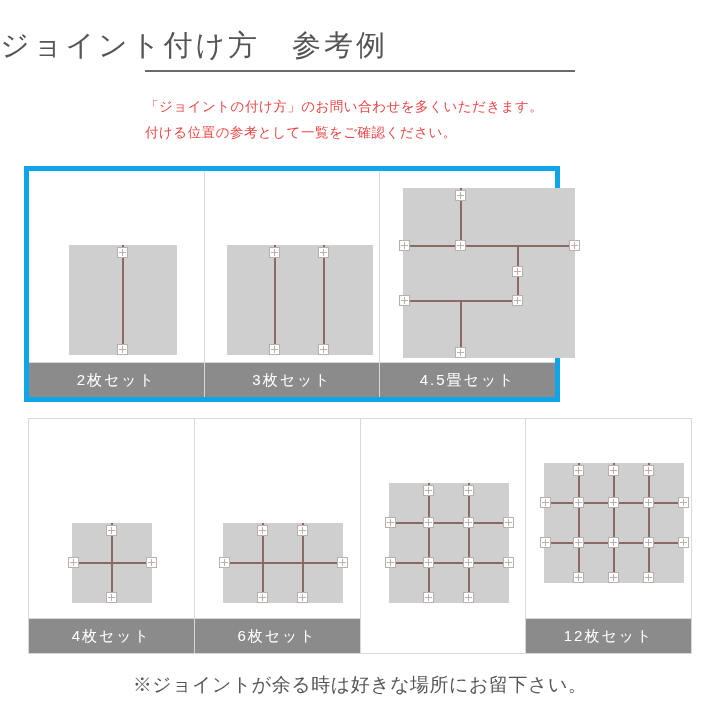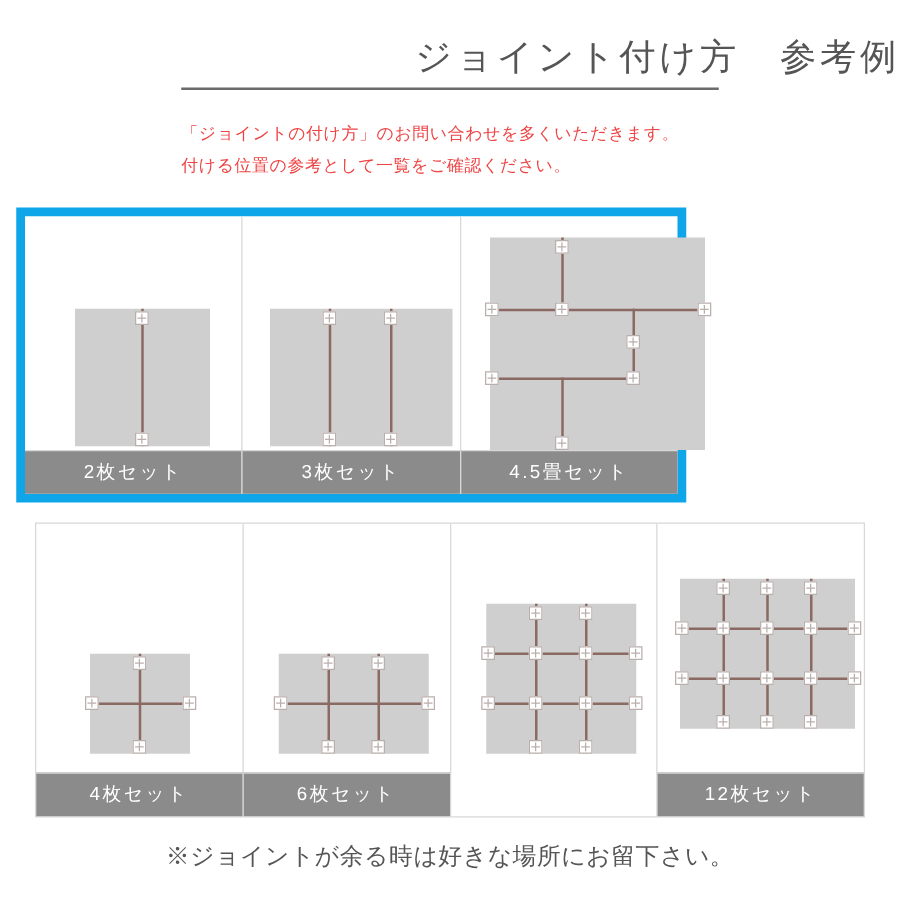--- a/index.html
+++ b/index.html
@@ -8,45 +8,45 @@
     background:#ffffff;
     font-family:"Liberation Sans", sans-serif;
     color:#4a4a4a;
     overflow:hidden;
   }
   .page{position:relative;width:720px;height:720px;}
 
   
   .title-wrap{
     position:absolute;left:0;top:26px;width:720px;
-    text-align:right;
+    text-align:left;
   }
   .title{
     display:inline-block;
     font-size:29px;
     letter-spacing:3px;
     color:#555;
     padding:0 0 10px 0;
     font-weight:400;
   }
   .title-rule{
     position:absolute;left:145px;top:70px;width:430px;height:2px;
     background:#6b6b6b;
   }
   .lead{
     position:absolute;left:145px;top:94px;width:450px;
     font-size:13.5px;line-height:26px;color:#ef4444;letter-spacing:0.5px;
   }
 
   
   .grid-top{
-    position:absolute;left:13px;top:166px;
+    position:absolute;left:24px;top:166px;
     width:536px;height:236px;
     display:flex;
-    border:7px solid #0ea5e9;
+    border:5px solid #0ea5e9;
     box-sizing:border-box;
     background:#fff;
   }
   .grid-bottom{
     position:absolute;left:28px;top:418px;
     width:664px;height:236px;
     display:flex;
     border:1px solid #d8d8d8;
     box-sizing:border-box;
     background:#fff;

